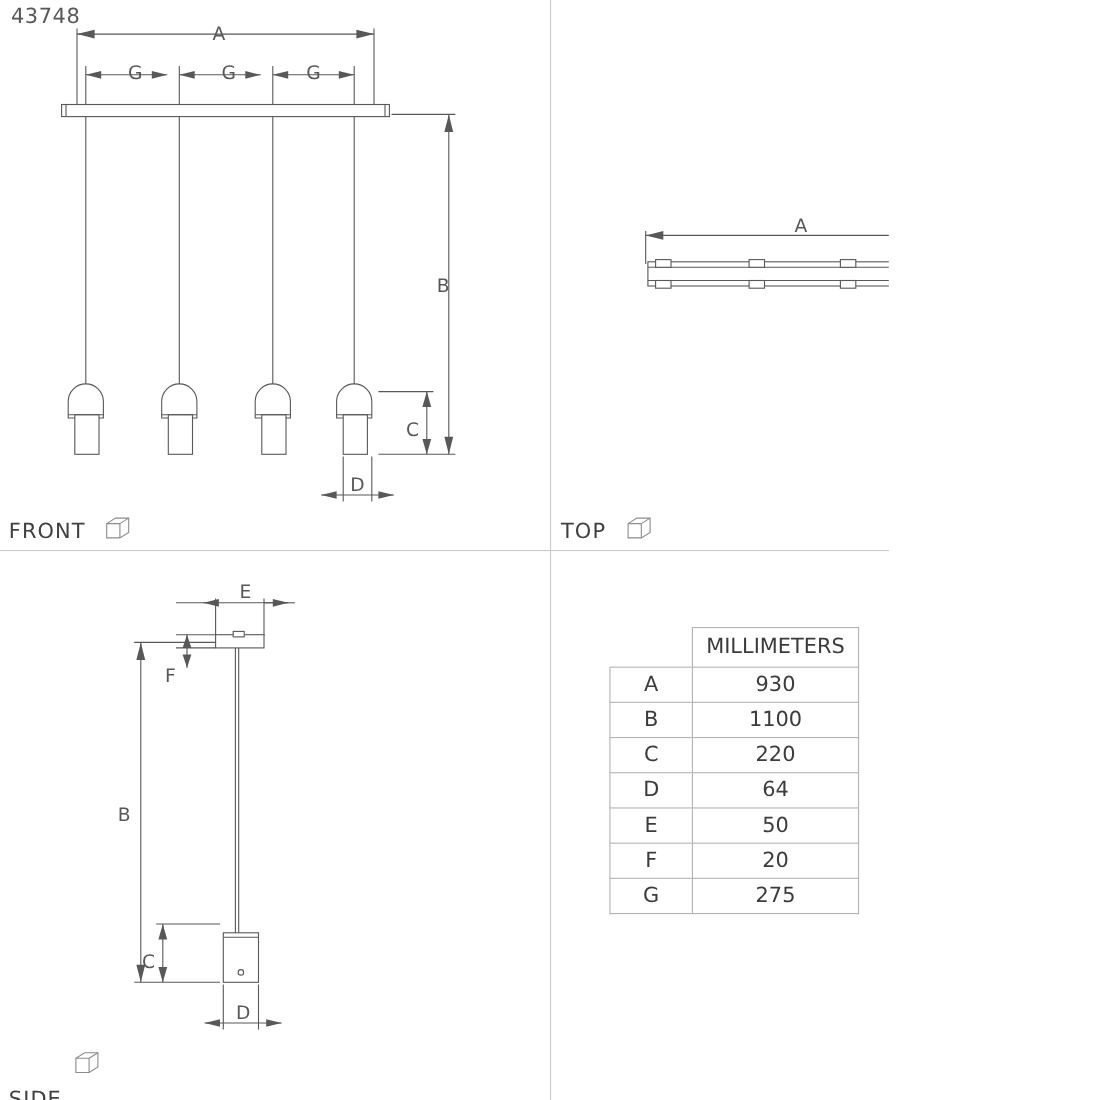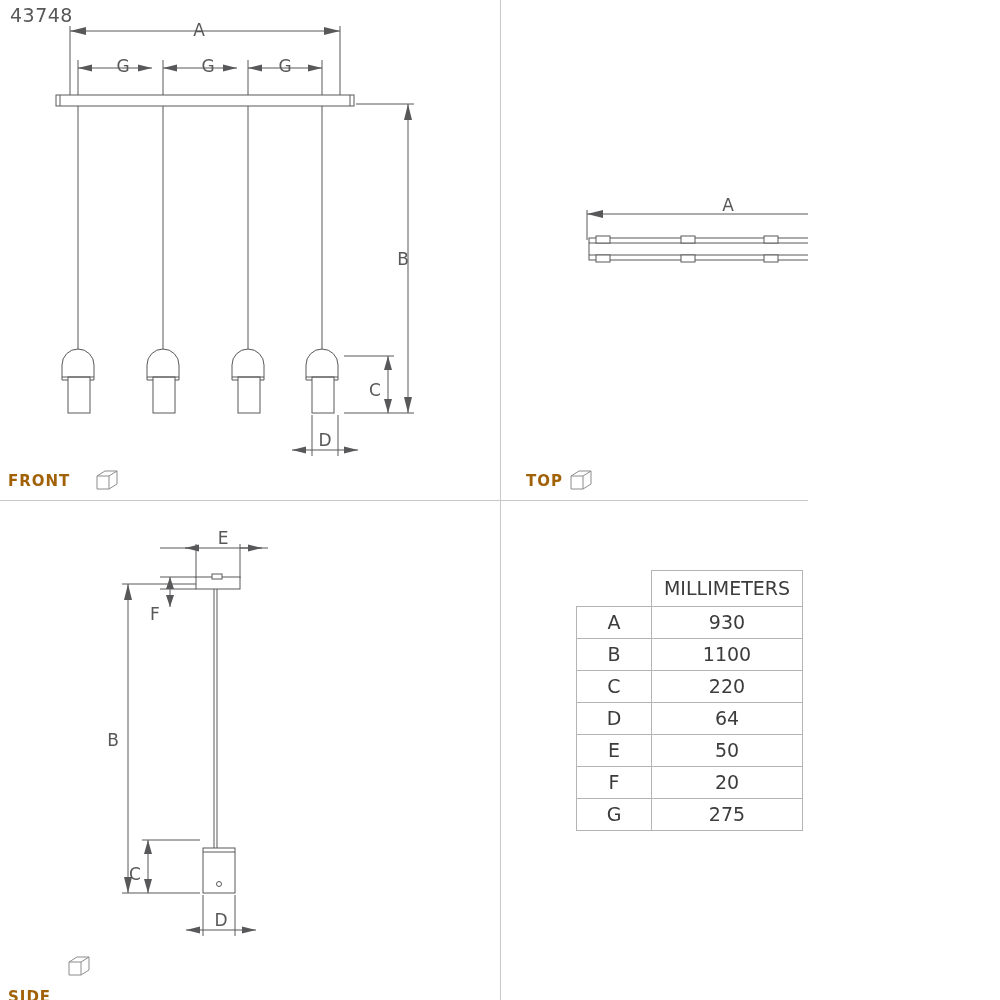--- a/index.html
+++ b/index.html
@@ -37,46 +37,45 @@
   .divider-h {
     position: absolute;
     left: 0;
     top: 500px;
     width: 1000px;
     height: 1px;
     background: #c8c8c8;
   }
   .view-label {
     position: absolute;
-    font-size: 15px;
-    color: #a16207;
+    font-size: 19px;
+    color: #404040;
     letter-spacing: 1px;
-    font-weight: bold;
   }
   .label-front { left: 8px; top: 472px; }
-  .label-top   { left: 526px; top: 472px; text-align: center; }
+  .label-top   { left: 510px; top: 472px; text-align: center; }
   .label-side  { left: 8px; top: 988px; }
   .cube-icon {
     position: absolute;
   }
   .cube-front { left: 92px; top: 466px; }
   .cube-top   { left: 566px; top: 466px; }
   .cube-side  { left: 64px; top: 952px; }
 
   svg { display: block; }
   .draw {
     position: absolute;
     left: 0;
     top: 0;
   }
 
   
   .dim-table {
     position: absolute;
-    left: 576px;
+    left: 554px;
     top: 570px;
     border-collapse: collapse;
     font-size: 19px;
     color: #3c3c3c;
   }
   .dim-table td {
     border: 1px solid #b4b4b4;
     text-align: center;
     padding: 4px 0 5px 0;
     font-family: "DejaVu Sans", sans-serif;

